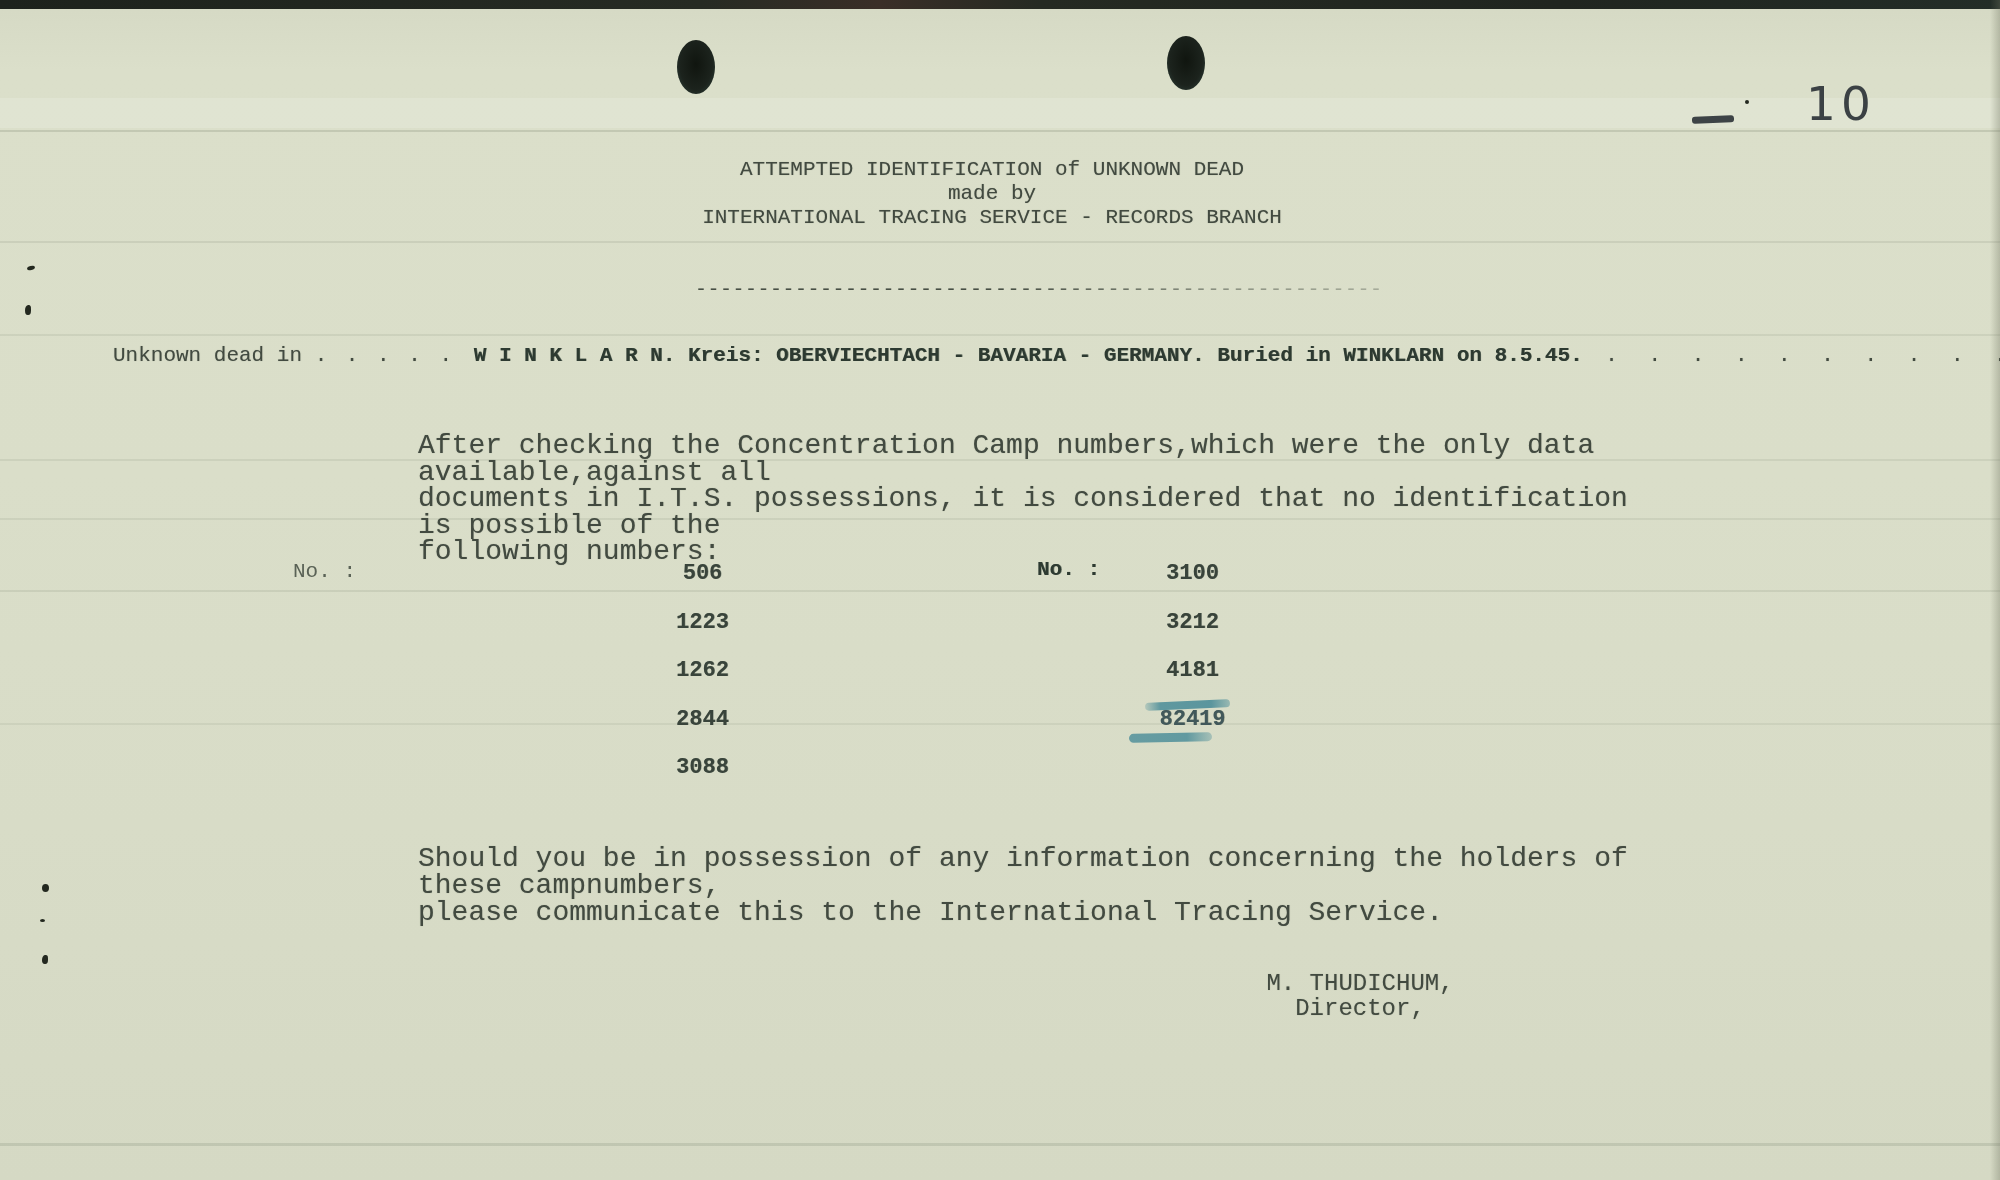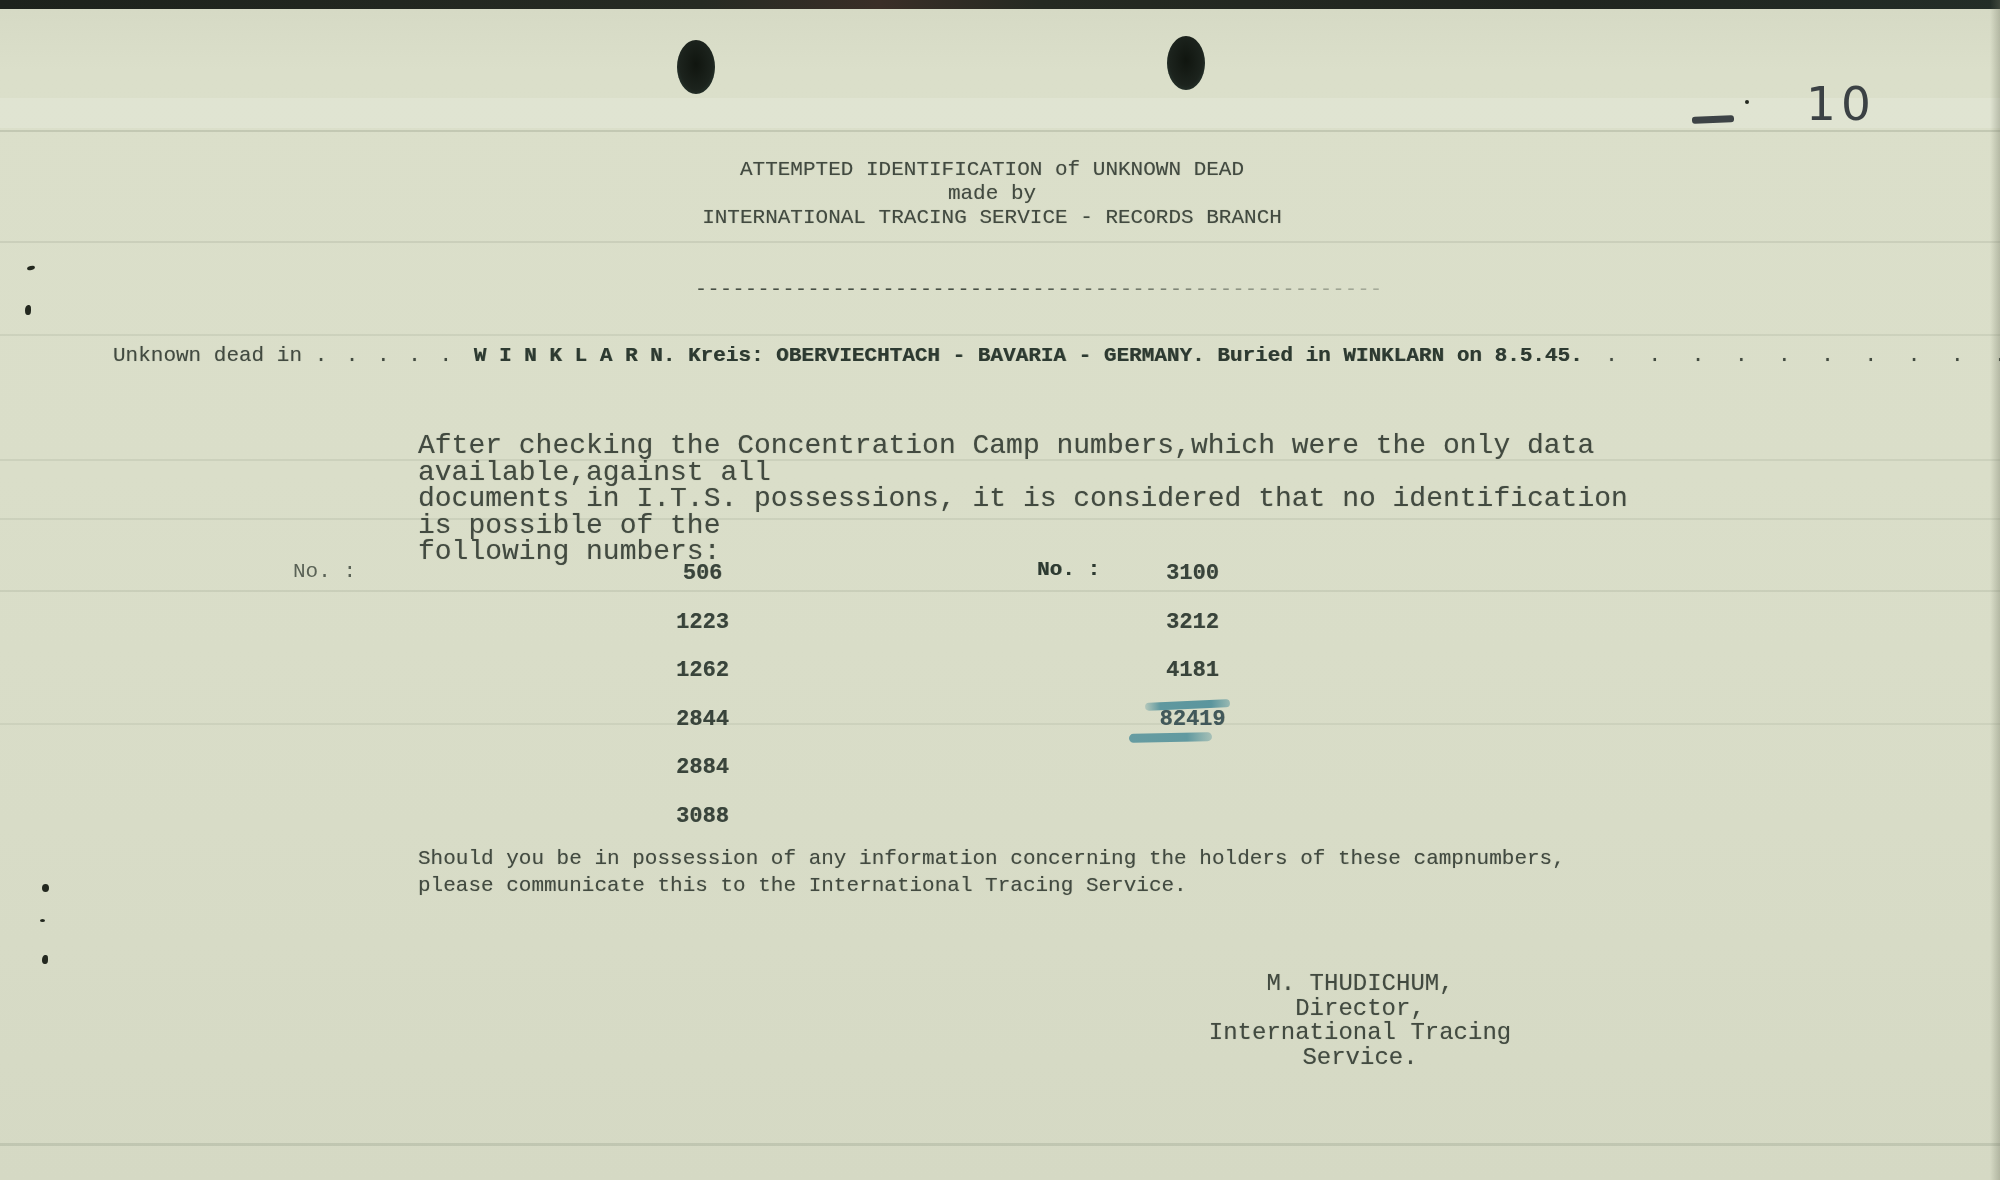--- a/index.html
+++ b/index.html
@@ -87,40 +87,38 @@
     <div>documents in I.T.S. possessions, it is considered that no identification is possible of the</div>
     <div>following numbers:</div>
   </div>
 
   <div class="abs t21 ink-faint" style="left:293px;top:560px;">No. :</div>
   <div class="abs numcol" style="left:600px;top:550px;width:205px;">
     <div>506</div>
     <div>1223</div>
     <div>1262</div>
     <div>2844</div>
-    <div>2884</div>
     <div>3088</div>
   </div>
   <div class="abs t21 ink-bold" style="left:1037px;top:558px;">No. :</div>
   <div class="abs numcol" style="left:1080px;top:550px;width:225px;">
     <div>3100</div>
     <div>3212</div>
     <div>4181</div>
     <div><span class="struck">82419</span></div>
   </div>
 
-  <div class="abs ink" style="left:418px;top:845px;width:1220px;font-size:21px;line-height:27px;">
+  <div class="abs ink" style="left:418px;top:845px;width:1220px;font-size:28px;line-height:27px;">
     <div>Should you be in possession of any information concerning the holders of these campnumbers,</div>
     <div>please communicate this to the International Tracing Service.</div>
   </div>
 
   <div class="abs ink" style="left:1155px;top:972px;width:410px;text-align:center;font-size:24px;line-height:24.5px;">
     <div>M. THUDICHUM,</div>
     <div>Director,</div>
-    <div>International Tracing Service.</div>
   </div>
 
   <div class="abs speck" style="left:27px;top:266px;width:8px;height:4px;transform:rotate(-15deg);"></div>
   <div class="abs speck" style="left:25px;top:305px;width:6px;height:10px;border-radius:60% 40% 50% 50%;"></div>
   <div class="abs speck" style="left:42px;top:884px;width:7px;height:8px;"></div>
   <div class="abs speck" style="left:40px;top:919px;width:5px;height:3px;"></div>
   <div class="abs speck" style="left:42px;top:955px;width:6px;height:9px;border-radius:60% 40% 50% 50%;"></div>
 
 </div>
 

